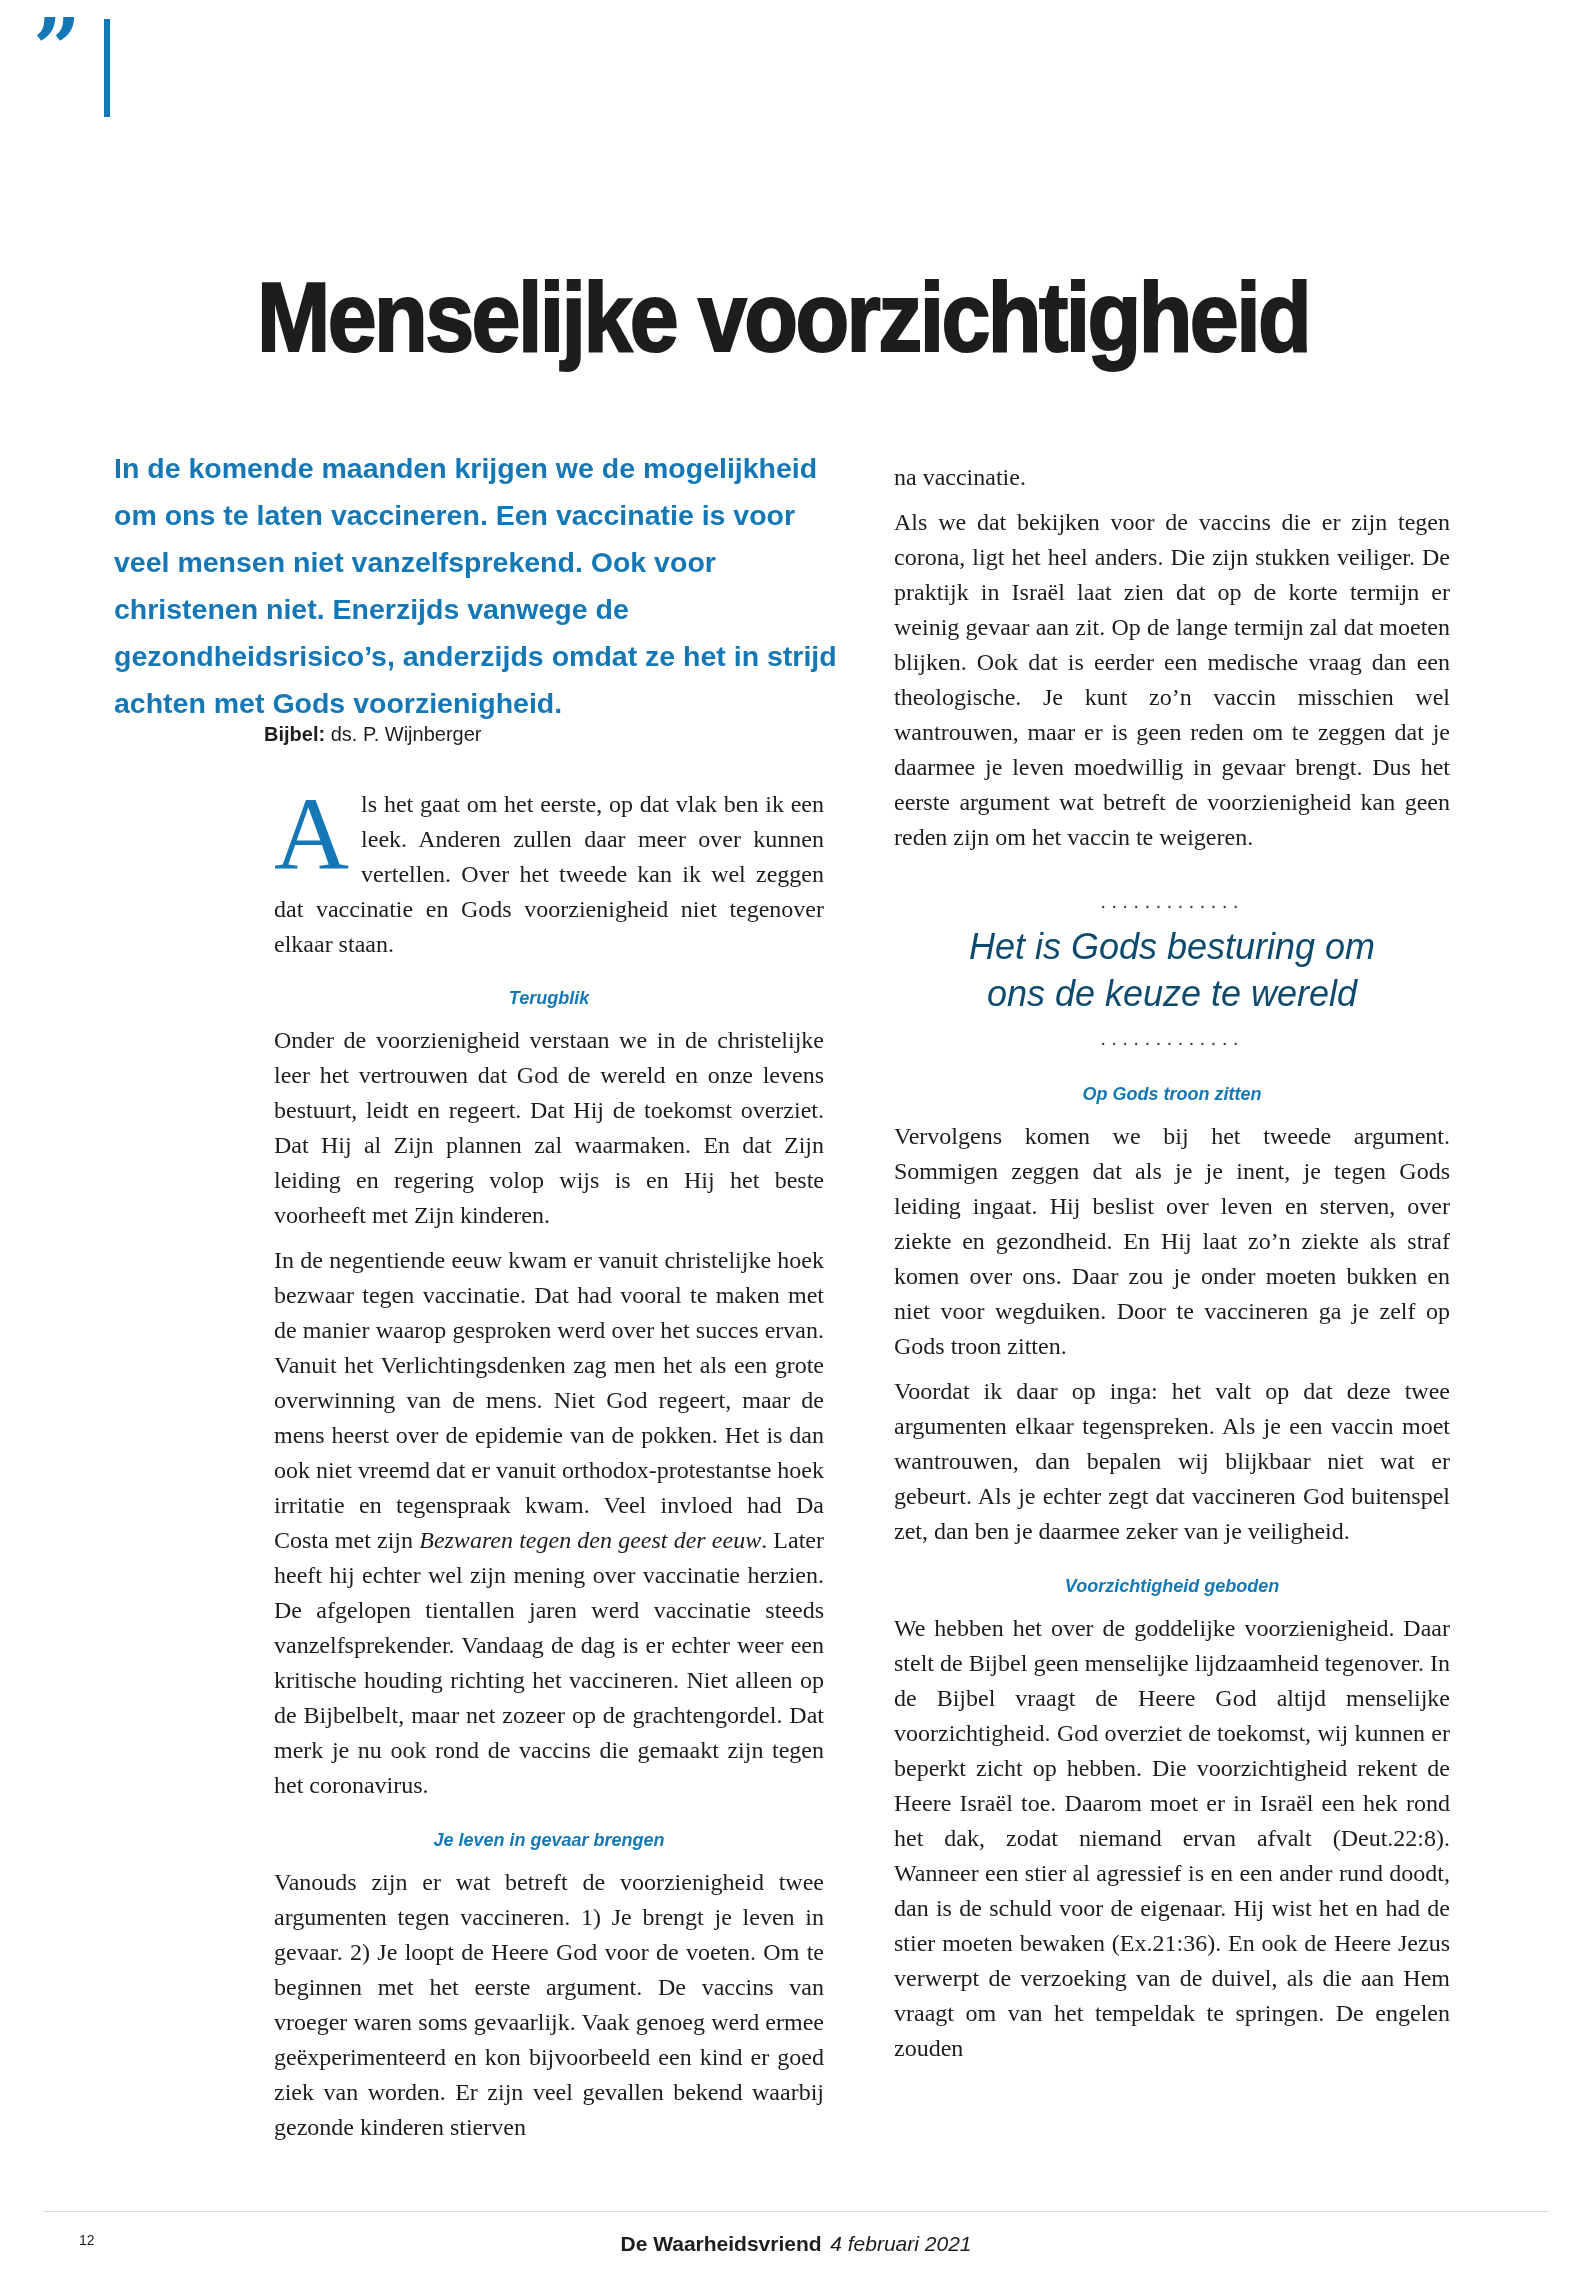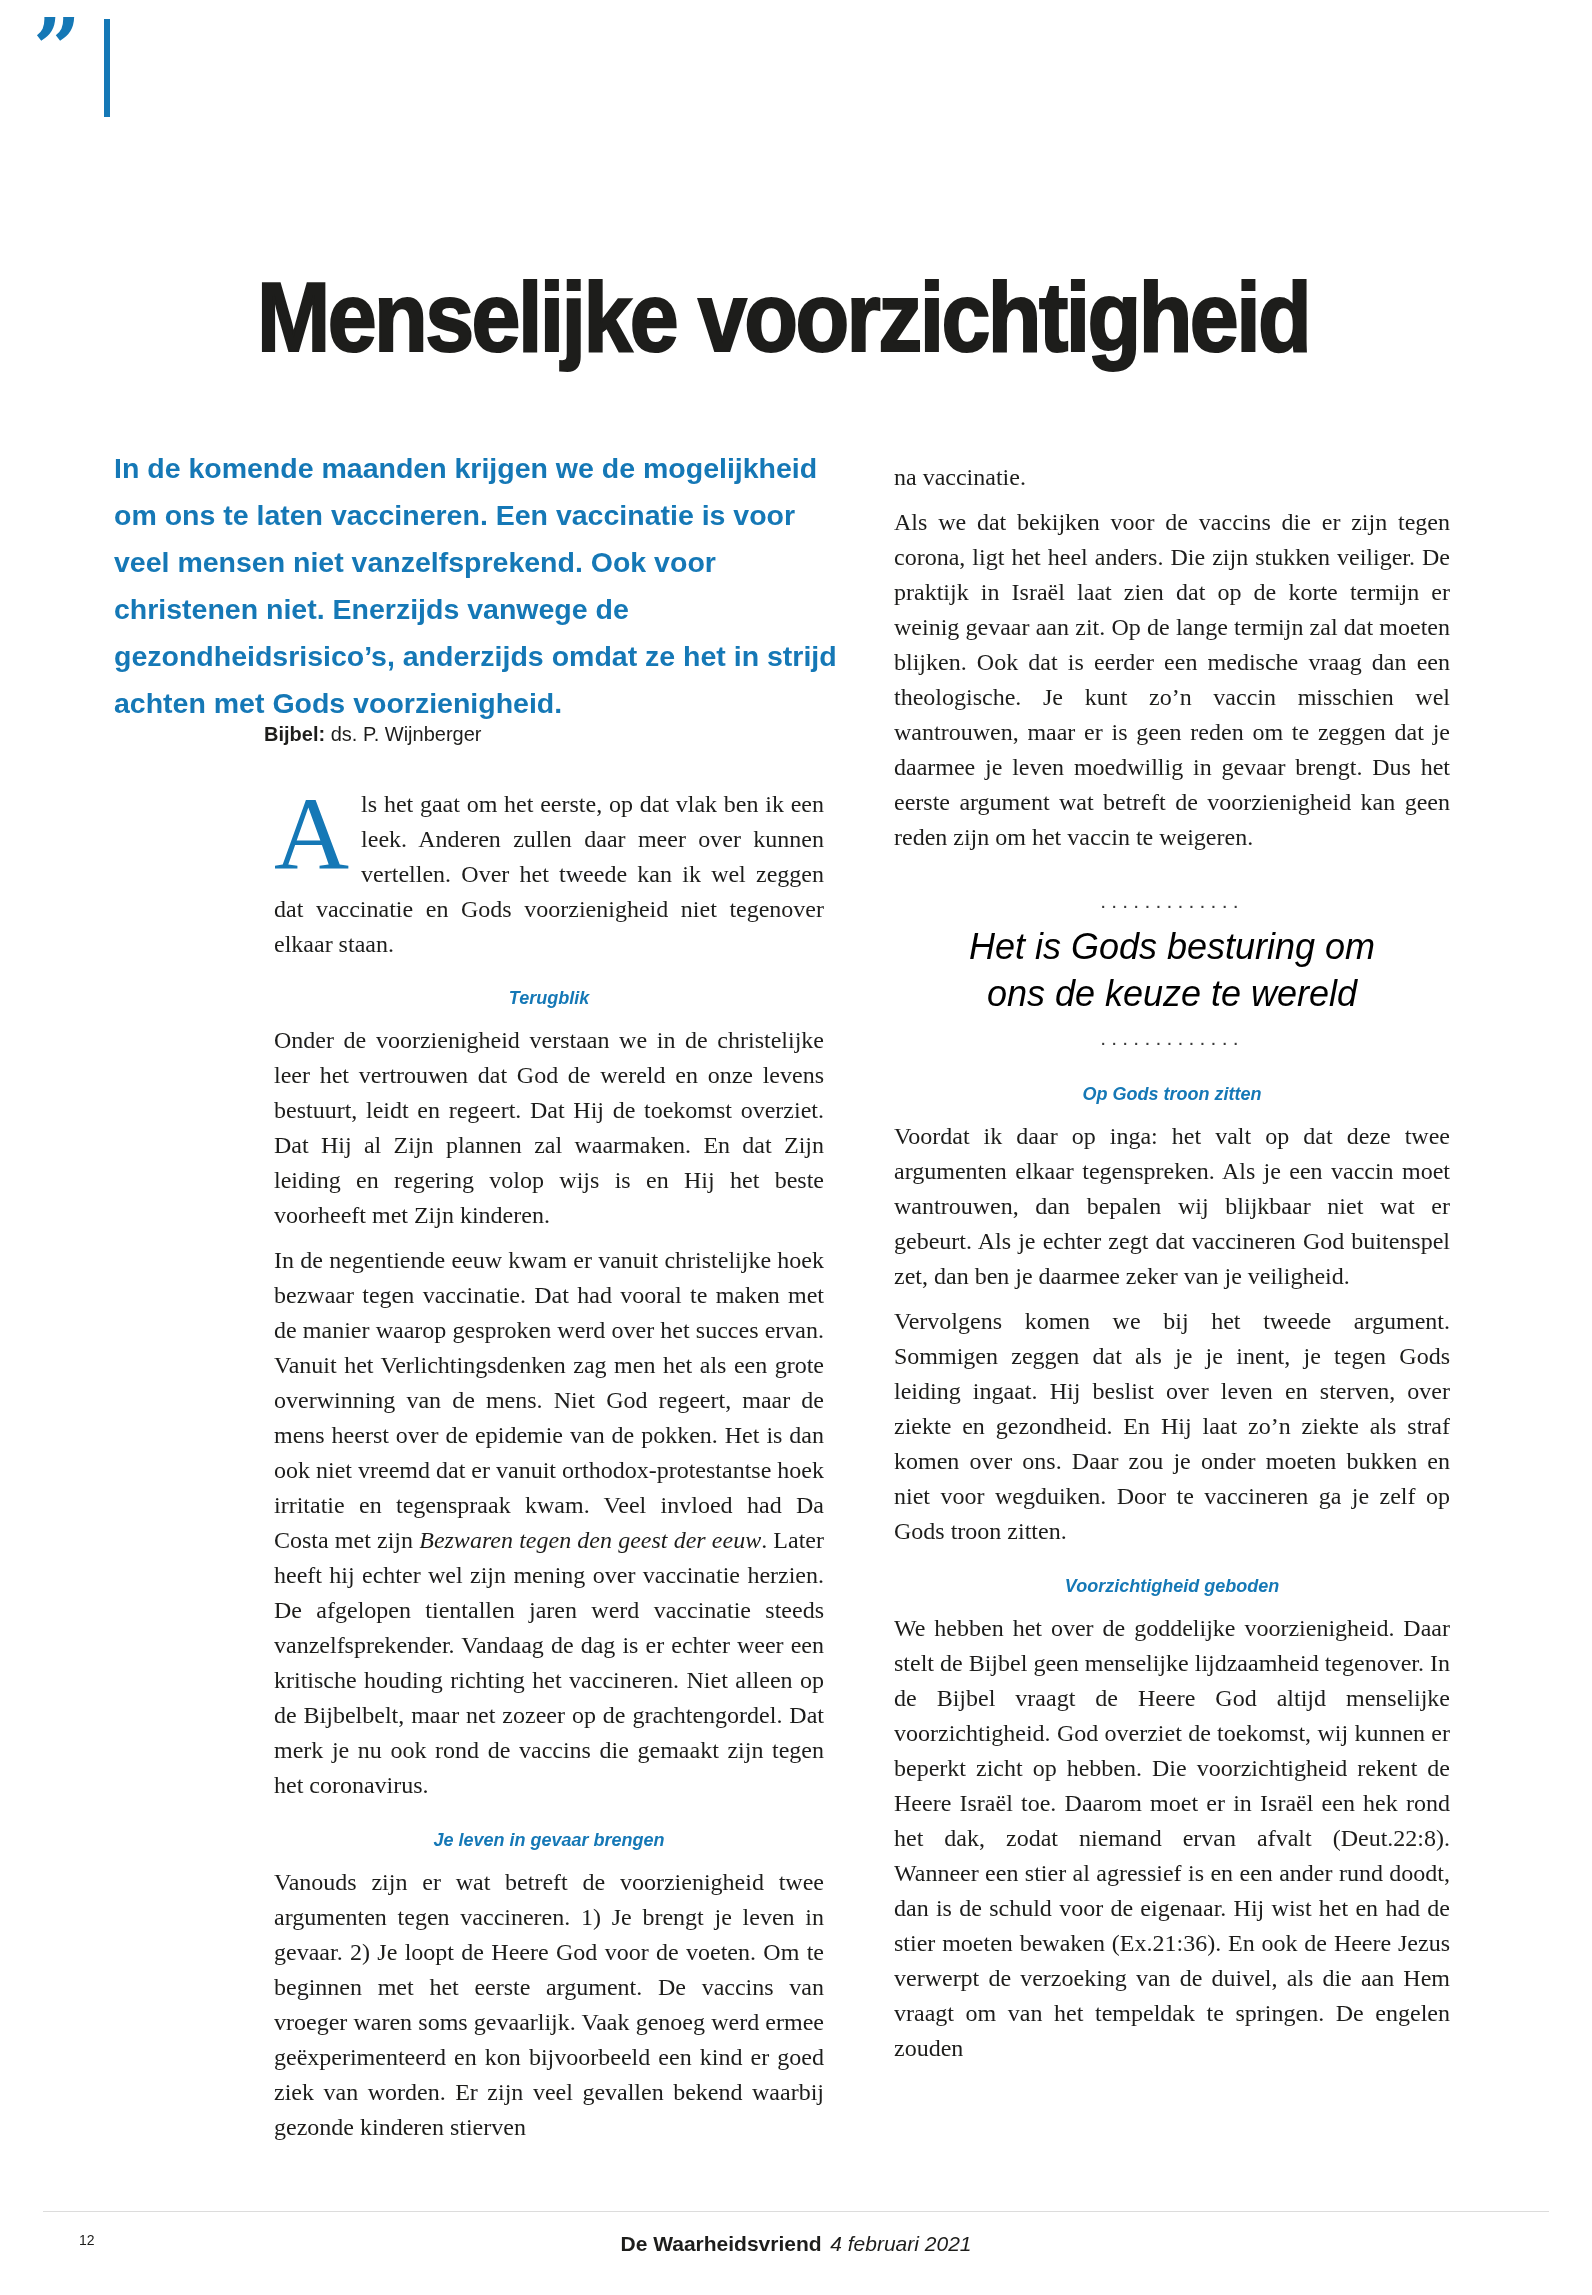--- a/index.html
+++ b/index.html
@@ -127,21 +127,21 @@
     font-size: 21px;
     letter-spacing: 5.2px;
     color: #3a3a3a;
     line-height: 26px;
   }
   .pq-line {
     font-family: "Liberation Sans", "DejaVu Sans", sans-serif;
     font-style: italic;
     font-size: 36px;
     line-height: 47px;
-    color: #000000;
+    color: #0c4a6e;
   }
   .pq-body { padding: 8.6px 0; }
 
   
   .footer-rule {
     position: absolute;
     left: 43px;
     top: 2211px;
     width: 1506px;
     height: 0.9px;
@@ -204,22 +204,22 @@
     <div class="pullquote">
       <div class="pq-dots">.............</div>
       <div class="pq-body">
         <div class="pq-line">Het is Gods besturing om</div>
         <div class="pq-line">ons de keuze te wereld</div>
       </div>
       <div class="pq-dots">.............</div>
     </div>
 
     <h2 class="sub-heading">Op Gods troon zitten</h2>
+    <p class="body-p">Vervolgens komen we bij het tweede argument. Sommigen zeggen dat als je je inent, je tegen Gods leiding ingaat. Hij beslist over leven en sterven, over ziekte en gezondheid. En Hij laat zo’n ziekte als straf komen over ons. Daar zou je onder moeten bukken en niet voor wegduiken. Door te vaccineren ga je zelf op Gods troon zitten.</p>
     <p class="body-p">Voordat ik daar op inga: het valt op dat deze twee argumenten elkaar tegenspreken. Als je een vaccin moet wantrouwen, dan bepalen wij blijkbaar niet wat er gebeurt. Als je echter zegt dat vaccineren God buitenspel zet, dan ben je daarmee zeker van je veiligheid.</p>
-    <p class="body-p">Vervolgens komen we bij het tweede argument. Sommigen zeggen dat als je je inent, je tegen Gods leiding ingaat. Hij beslist over leven en sterven, over ziekte en gezondheid. En Hij laat zo’n ziekte als straf komen over ons. Daar zou je onder moeten bukken en niet voor wegduiken. Door te vaccineren ga je zelf op Gods troon zitten.</p>
 
     <h2 class="sub-heading">Voorzichtigheid geboden</h2>
     <p class="body-p">We hebben het over de goddelijke voorzienigheid. Daar stelt de Bijbel geen menselijke lijdzaamheid tegenover. In de Bijbel vraagt de Heere God altijd menselijke voorzichtigheid. God overziet de toekomst, wij kunnen er beperkt zicht op hebben. Die voorzichtigheid rekent de Heere Israël toe. Daarom moet er in Israël een hek rond het dak, zodat niemand ervan afvalt (Deut.22:8). Wanneer een stier al agressief is en een ander rund doodt, dan is de schuld voor de eigenaar. Hij wist het en had de stier moeten bewaken (Ex.21:36). En ook de Heere Jezus verwerpt de verzoeking van de duivel, als die aan Hem vraagt om van het tempeldak te springen. De engelen zouden</p>
   </div>
 
   <div class="footer-rule"></div>
   <div class="page-number">12</div>
   <div class="footer-center">
     <span class="footer-mag">De Waarheidsvriend</span><span class="footer-date">4 februari 2021</span>
   </div>

